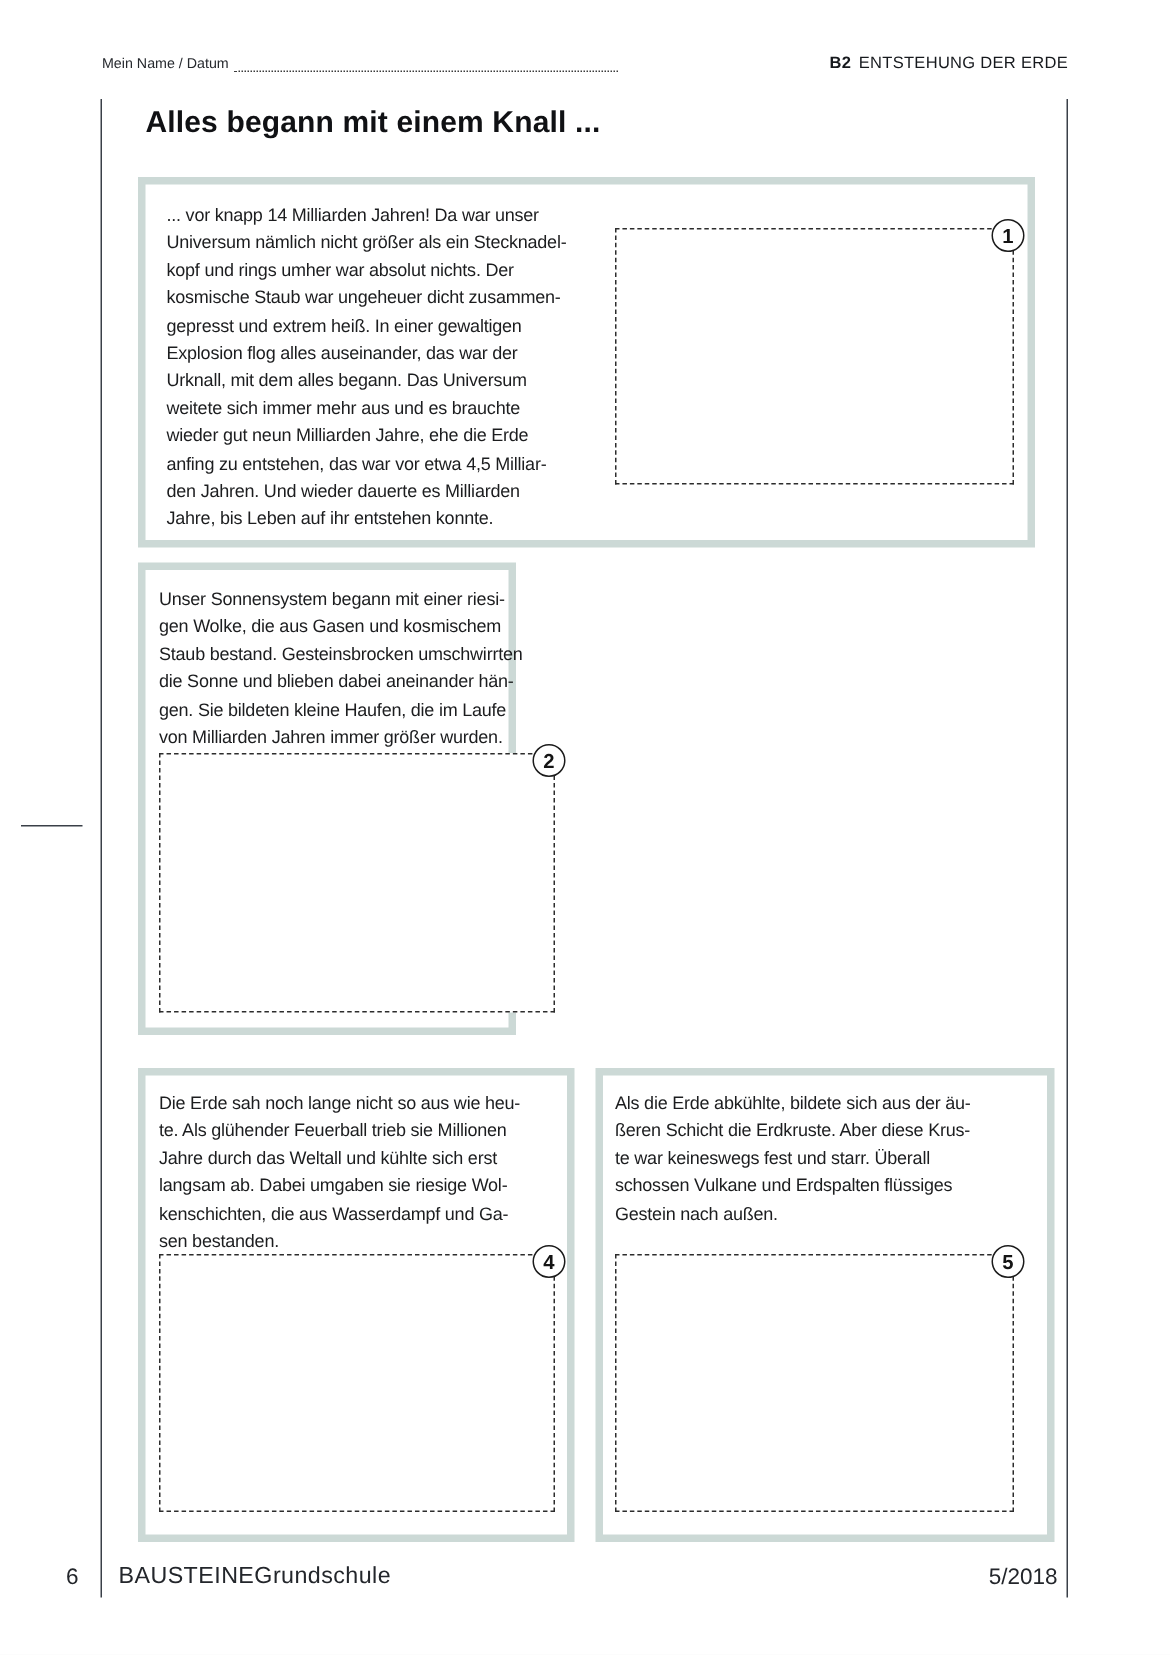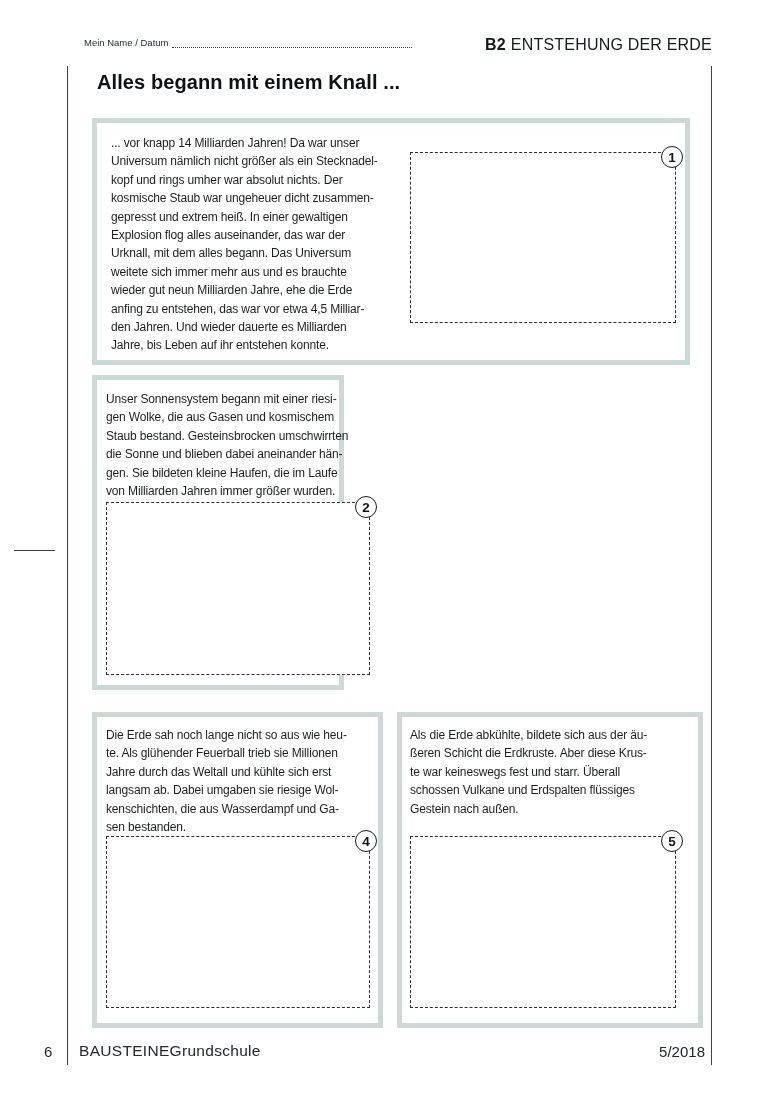--- a/index.html
+++ b/index.html
@@ -11,23 +11,23 @@
   body{
     width:780px;height:1103px;
     background:#f4f4f4;
     font-family:"Liberation Sans", sans-serif;
     color:var(--ink);
   }
   .sheet{position:relative;width:780px;height:1103px;background:#fff;overflow:hidden;}
 
   
   .name-line{position:absolute;left:68px;top:37px;width:344px;display:flex;align-items:flex-end;}
-  .name-label{font-size:9.5px;color:#26292e;white-space:nowrap;padding-right:4px;margin-left:16px;}
+  .name-label{font-size:9.5px;color:#26292e;white-space:nowrap;padding-right:4px;}
   .dotted-fill{flex:1;border-bottom:1.6px dotted #3c3c3c;height:11px;}
-  .section-head{position:absolute;right:68px;top:36px;font-size:16px;letter-spacing:.2px;color:#16191d;white-space:nowrap;padding-left:32px;}
+  .section-head{position:absolute;right:68px;top:36px;font-size:11px;letter-spacing:.2px;color:#16191d;white-space:nowrap;padding-left:32px;}
   .section-head .code{font-weight:700;margin-right:5px;}
 
   
   .frame{position:absolute;left:67px;top:66px;width:645px;height:999px;
          border-left:1.6px solid var(--frame);border-right:1.6px solid var(--frame);}
   .fold-mark{position:absolute;left:14px;top:550px;width:41px;border-top:1.6px solid var(--frame);}
 
   
   .title{position:absolute;left:97px;top:71px;font-size:20px;font-weight:700;
          letter-spacing:.1px;color:#101114;}

